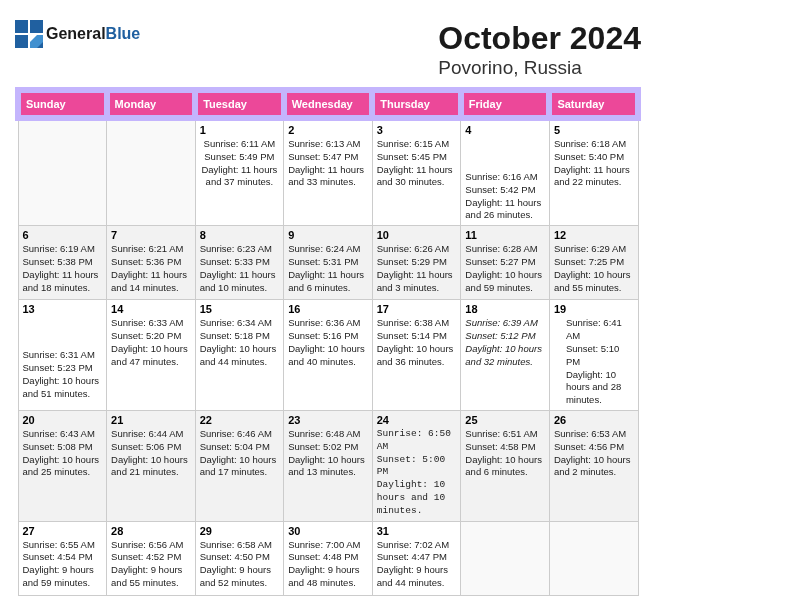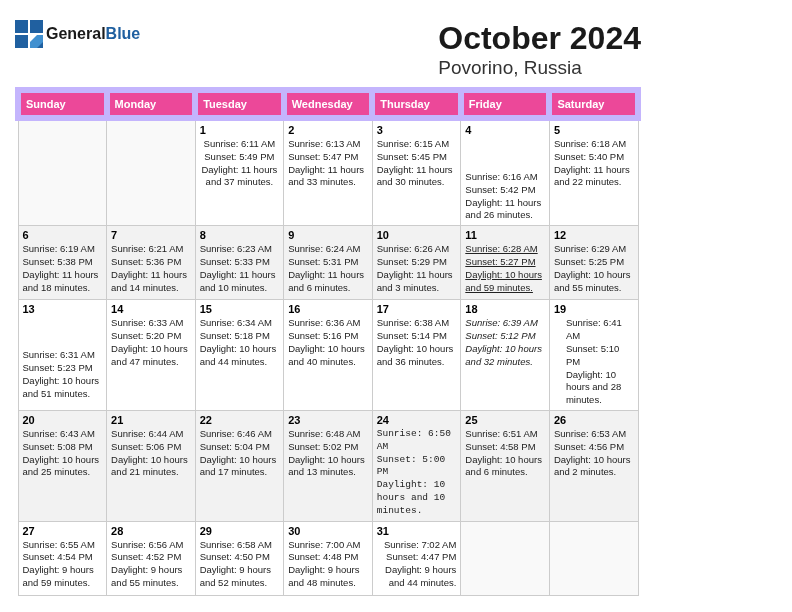--- a/index.html
+++ b/index.html
@@ -179,28 +179,28 @@
 Daylight: 11 hours and 6 minutes.</div>
           </td>
           <td>
             <span class="day-num">10</span>
             <div class="day-info" style="white-space: pre-line;">Sunrise: 6:26 AM
 Sunset: 5:29 PM
 Daylight: 11 hours and 3 minutes.</div>
           </td>
           <td>
             <span class="day-num">11</span>
-            <div class="day-info" style="white-space: pre-line; text-decoration: underline;">Sunrise: 6:28 AM
+            <div class="day-info" style="white-space: pre-line;">Sunrise: 6:28 AM
 Sunset: 5:27 PM
 Daylight: 10 hours and 59 minutes.</div>
           </td>
           <td>
             <span class="day-num">12</span>
             <div class="day-info" style="white-space: pre-line;">Sunrise: 6:29 AM
-Sunset: 5:25 PM
+Sunset: 7:25 PM
 Daylight: 10 hours and 55 minutes.</div>
           </td>
         </tr>
         <tr class="row-even">
           <td>
             <span class="day-num">13</span>
             <div class="day-info" style="white-space: pre-line; margin-top: 34px;">Sunrise: 6:31 AM
 Sunset: 5:23 PM
 Daylight: 10 hours and 51 minutes.</div>
           </td>
@@ -305,21 +305,21 @@
 Daylight: 9 hours and 52 minutes.</div>
           </td>
           <td>
             <span class="day-num">30</span>
             <div class="day-info" style="white-space: pre-line;">Sunrise: 7:00 AM
 Sunset: 4:48 PM
 Daylight: 9 hours and 48 minutes.</div>
           </td>
           <td>
             <span class="day-num">31</span>
-            <div class="day-info" style="white-space: pre-line; text-align: right;">Sunrise: 7:02 AM
+            <div class="day-info" style="white-space: pre-line;">Sunrise: 7:02 AM
 Sunset: 4:47 PM
 Daylight: 9 hours and 44 minutes.</div>
           </td>
           <td class="empty"></td>
           <td class="empty"></td>
         </tr>
       </tbody>
   </table>
 </div>
 

